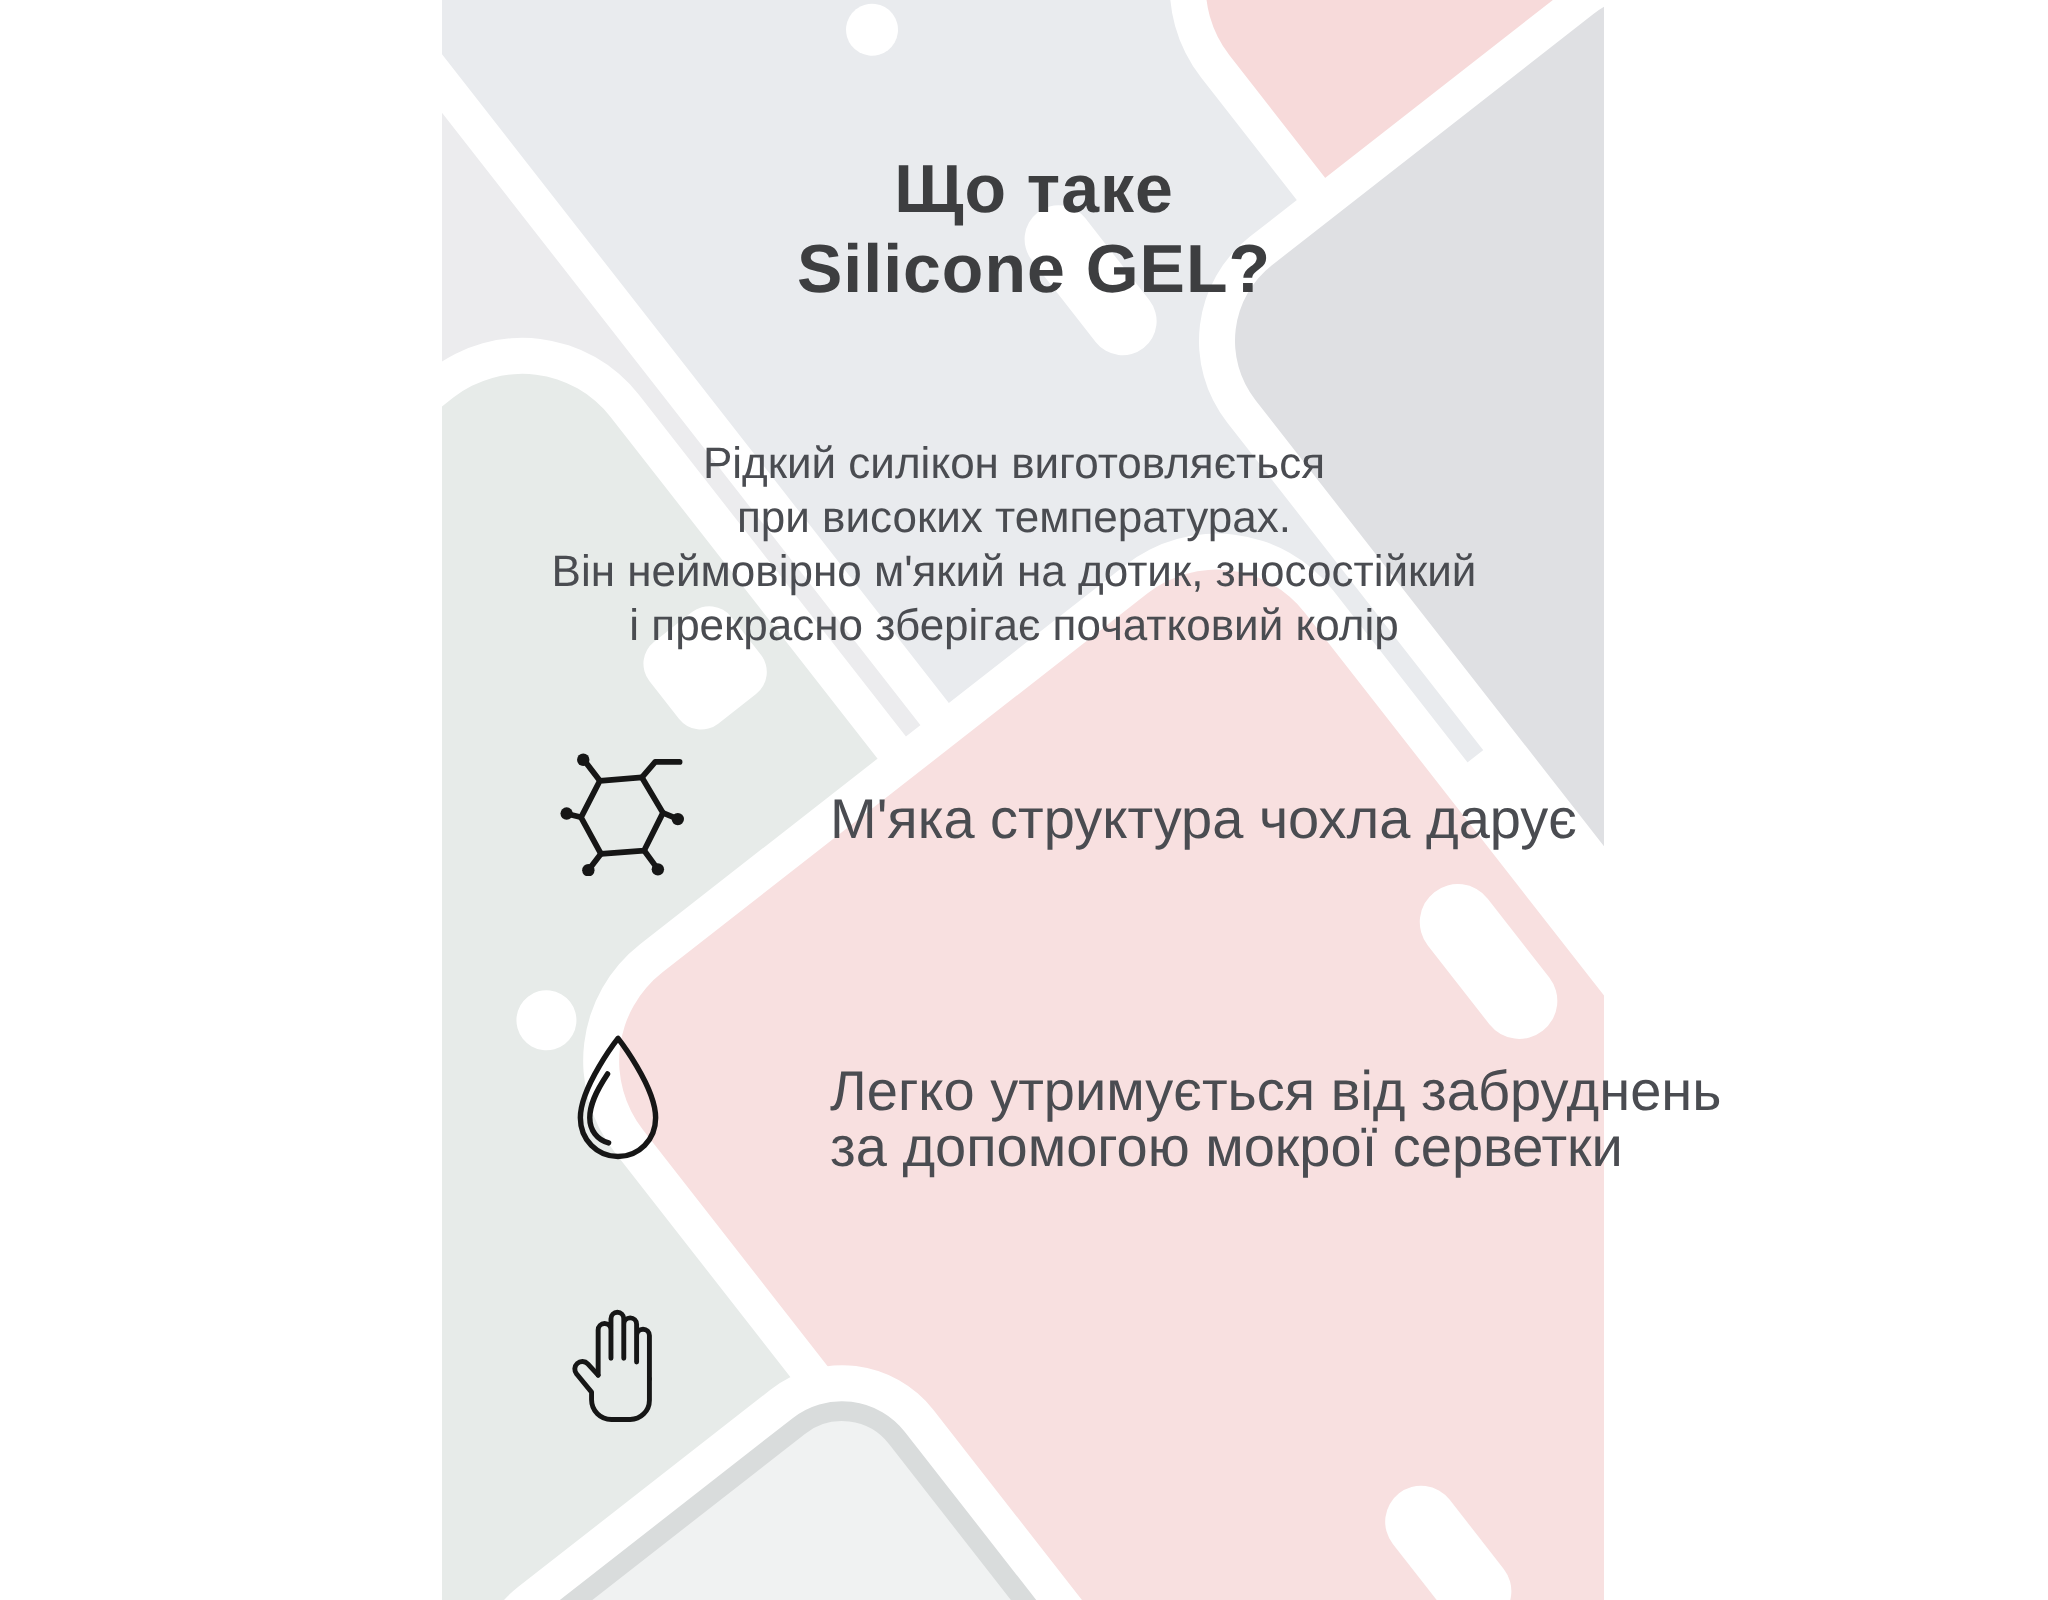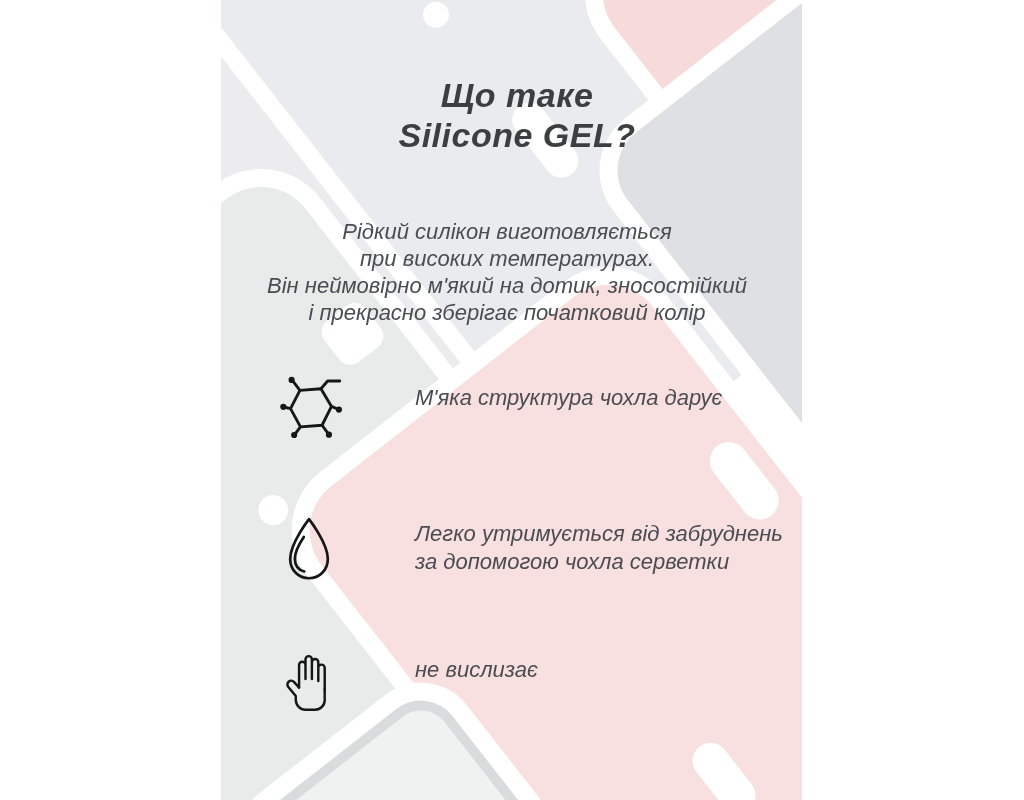--- a/index.html
+++ b/index.html
@@ -1,17 +1,17 @@
 <!DOCTYPE html>
 <html><head>
 <meta charset="utf-8">
 <style>
   html,body{margin:0;padding:0;background:#ffffff;}
   .canvas{position:relative;width:1024px;height:800px;overflow:hidden;background:#ffffff;
-          font-family:"Liberation Sans", sans-serif;font-style:italic;}
+          font-family:"Liberation Sans", sans-serif;}
   
   .collage{position:absolute;left:221px;top:0;width:581px;height:800px;overflow:hidden;background:#ffffff;}
   .case{position:absolute;transform:rotate(-38deg);border-radius:48px;
         box-shadow:0 0 0 18px #ffffff;box-sizing:border-box;}
   .cutout{position:absolute;background:#ffffff;}
   
   .c1{left:-230px;top:-200px;width:420px;height:700px;}
   .c2{left:130px;top:-190px;width:340px;height:650px;}
   .c2 .pill{left:169px;top:301px;width:34px;height:86px;border-radius:17px;}
   .c2 .dot{left:164px;top:165px;width:26px;height:26px;border-radius:50%;}
@@ -29,21 +29,21 @@
   .c9{left:60px;top:735px;width:240px;height:220px;border:10px solid #d9dcdc;border-radius:40px;}
   
   .content{position:absolute;left:0;top:0;width:1024px;height:800px;z-index:10;}
   .title{position:absolute;left:0;top:52px;width:1024px;text-align:center;
          color:#3d3e40;font-size:34px;font-weight:bold;line-height:40px;letter-spacing:.5px;
          transform:translateX(5px);}
   .title span{display:block;}
   .intro{position:absolute;left:0;top:196px;width:1024px;text-align:center;
          color:#4a4c51;font-size:22px;line-height:27px;transform:translateX(-5px);}
   .intro span{display:block;}
-  .feature-text{position:absolute;left:415px;color:#4a4c51;font-size:22px;line-height:28px;}
+  .feature-text{position:absolute;left:415px;color:#4a4c51;font-size:28px;line-height:28px;margin-top:12px;}
   .feature-text span{display:block;}
   .ficon{position:absolute;}
   .ficon svg{display:block;}
   .stk{fill:none;stroke:#161616;stroke-width:2.6;stroke-linecap:round;stroke-linejoin:round;}
   .dotfill{fill:#161616;stroke:none;}
 </style>
 </head>
 <body>
 
 <div class="canvas">
@@ -106,31 +106,30 @@
     </div>
 
     <div class="ficon" style="left:286px;top:516px">
       <svg width="46" height="67" viewBox="0 0 44 64">
         <path class="stk" d="M22,3 C22,3 4,26 4,41 C4,51.5 12,59.5 22,59.5 C32,59.5 40,51.5 40,41 C40,26 22,3 22,3 Z"></path>
         <path class="stk" d="M17,20 C11,29 8.5,35 8.5,41 C8.5,47 12,51.5 17.5,53"></path>
       </svg>
     </div>
     <div class="feature-text" style="top:520px">
       <span>Легко утримується від забруднень</span>
-      <span>за допомогою чохла серветки</span>
+      <span>за допомогою мокрої серветки</span>
     </div>
 
     <div class="ficon" style="left:284px;top:649px">
       <svg width="49" height="64" viewBox="0 0 52 66">
         <path class="stk" d="M16,40 V16 a3.4,3.4 0 0 1 6.8,0 V31
                              M22.8,31 V10 a3.4,3.4 0 0 1 6.8,0 V31
                              M29.6,31 V13 a3.4,3.4 0 0 1 6.8,0 V33
                              M36.4,33 V19 a3.4,3.4 0 0 1 6.8,0 V42"></path>
         <path class="stk" d="M16,40 L10.5,34 A4,4 0 0 0 4.6,39.4 L12.5,49 V53
                              A10.5,10.5 0 0 0 23,63.5 H33 A10.2,10.2 0 0 0 43.2,53.3 V42"></path>
       </svg>
     </div>
     <div class="feature-text" style="top:656px">
-      <span>не вислизає</span>
     </div>
 
   </div>
 </div>
 
 </body></html>

